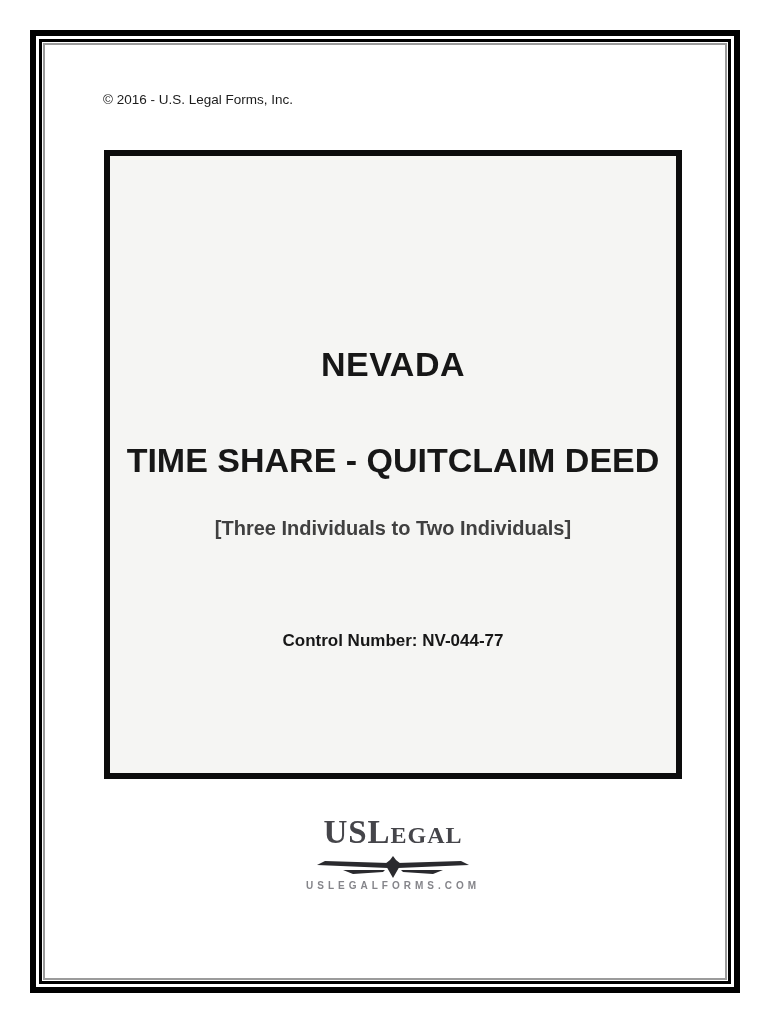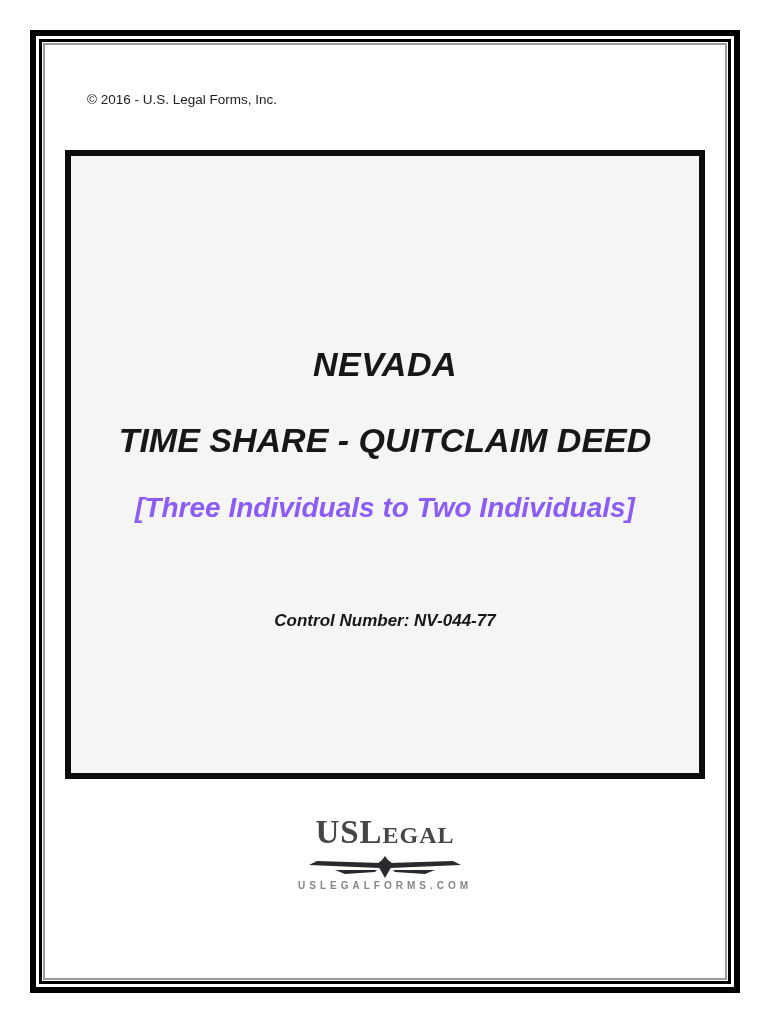--- a/index.html
+++ b/index.html
@@ -25,62 +25,62 @@
   }
   .inner-frame {
     position: absolute;
     inset: 1px;
     border: 2px solid #9b9b9b;
   }
   .page-content {
     position: absolute;
     inset: 0;
     background: #ffffff;
+    padding-left: 16px;
   }
 
   
   .copyright {
     margin: 47px 0 0 42px;
     font-size: 13.5px;
     line-height: 16px;
     color: #1c1c1c;
   }
 
   
   .title-box {
-    width: 640px;
+    width: 578px;
     height: 629px;
     margin: 42px auto 0 auto;
     border: 6px solid #0c0c0c;
     background: #f5f5f3;
     text-align: center;
     overflow: hidden;
-    font-style: italic;
   }
   .state-title {
     margin-top: 190px;
     font-size: 34px;
     line-height: 36px;
     font-weight: bold;
     color: #171717;
     letter-spacing: 0.5px;
   }
   .form-title {
-    margin-top: 40px;
+    margin-top: 60px;
     font-size: 34px;
     line-height: 36px;
     font-weight: bold;
     color: #171717;
   }
   .form-subtitle {
     margin-top: 35px;
-    font-size: 28px;
+    font-size: 20px;
     line-height: 30px;
     font-weight: bold;
-    color: #8b5cf6;
+    color: #404040;
   }
   .control-number {
     margin-top: 85px;
     font-size: 17px;
     line-height: 26px;
     font-weight: bold;
     color: #171717;
   }
 
   

